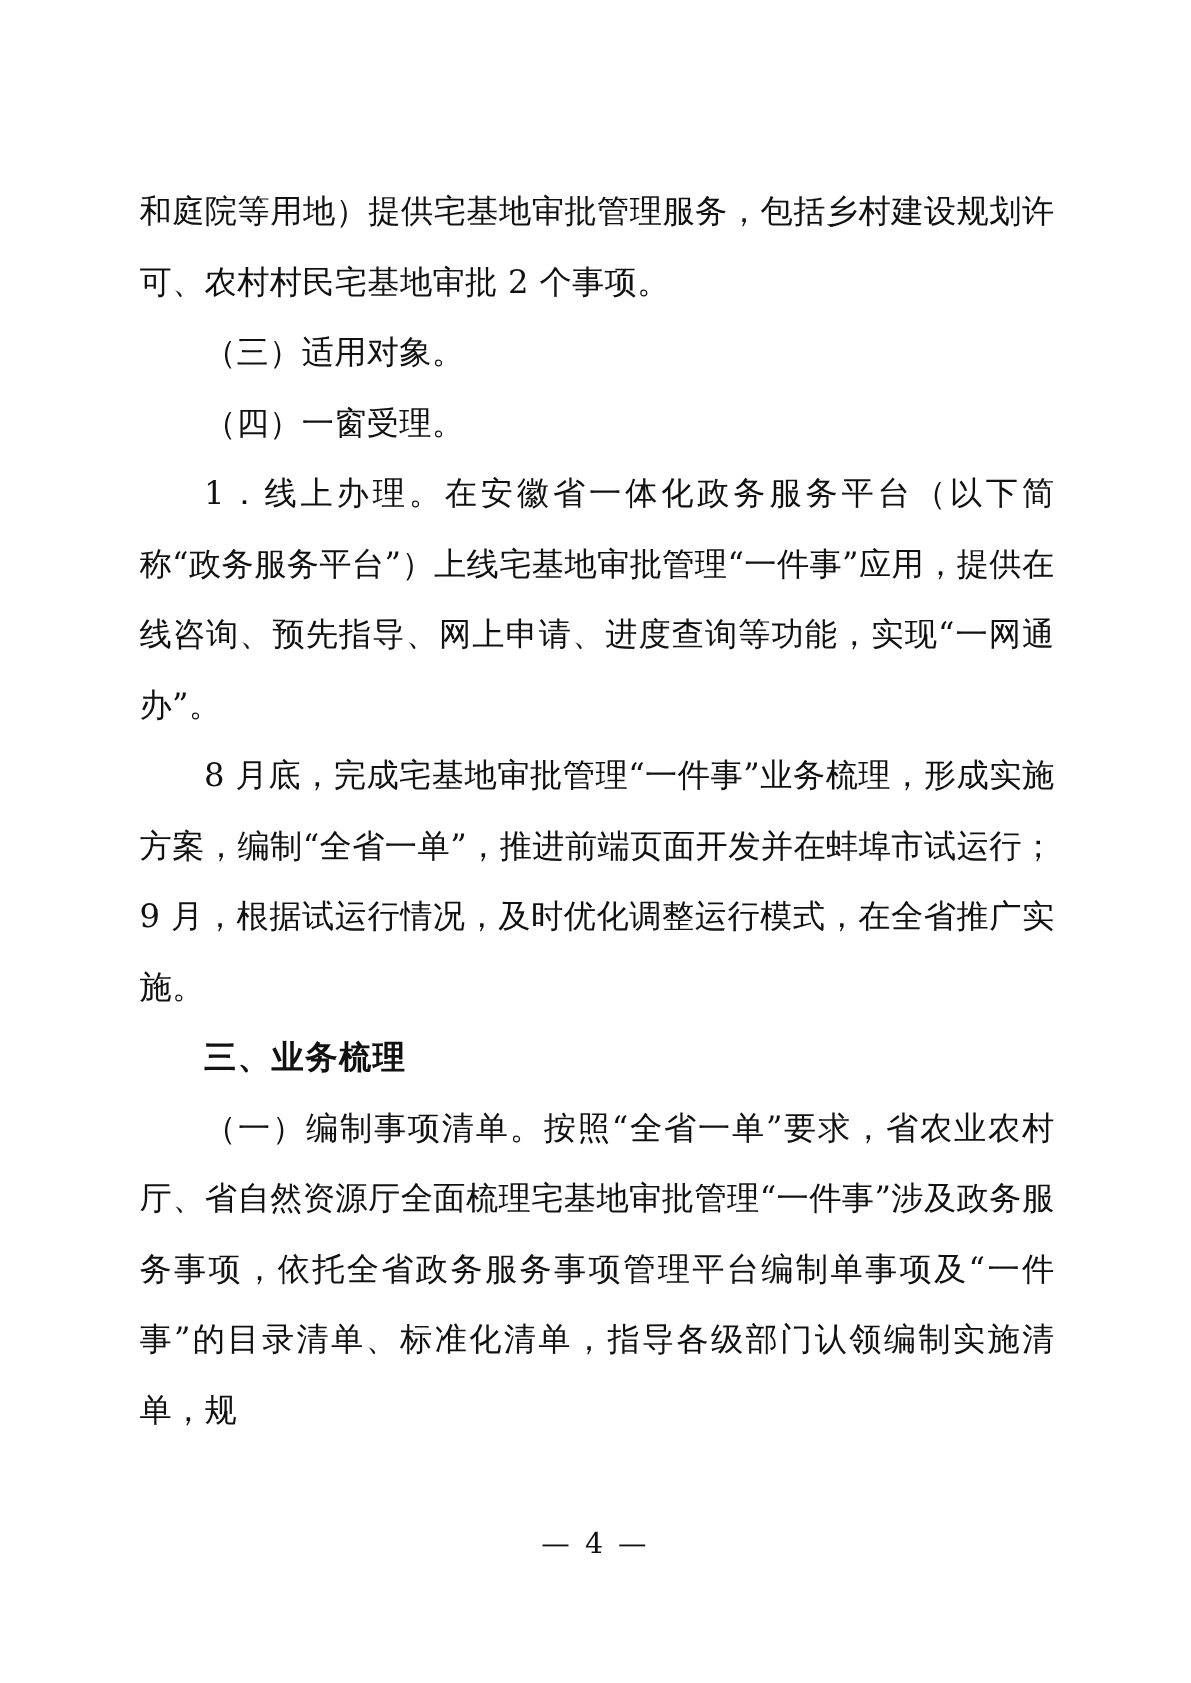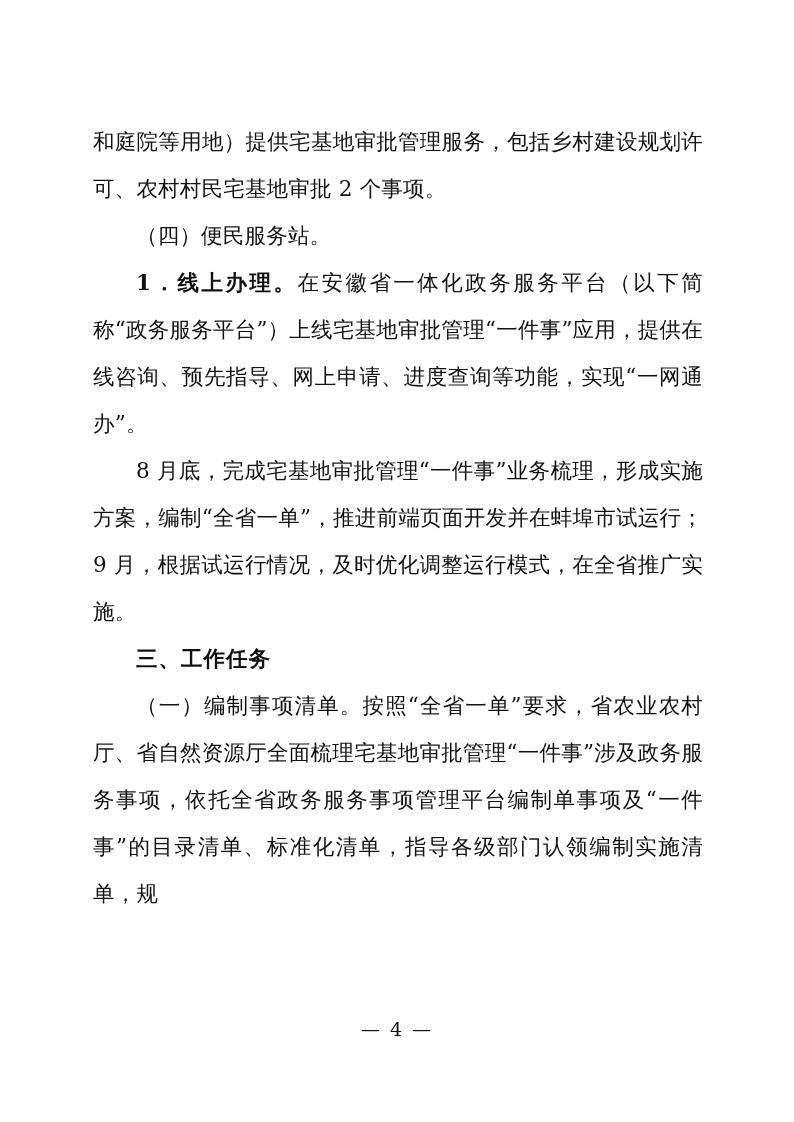--- a/index.html
+++ b/index.html
@@ -29,21 +29,21 @@
     line-height: 47px;
     text-align: justify;
     text-justify: inter-ideograph;
     letter-spacing: 0.2px;
     word-break: break-all;
   }
   p.indent {
     text-indent: 43px;
   }
   .bold {
-    font-weight: bold;
+    font-weight: normal;
     margin-top: 10px;
   }
   .heading {
     font-weight: bold;
     font-size: 21.5px;
     line-height: 47px;
     margin: 0;
     text-indent: 43px;
     letter-spacing: 1px;
   }
@@ -60,30 +60,31 @@
   }
 </style>
 </head>
 <body>
 
 <div class="page">
   <div class="body-area">
 
     <p class="para">和庭院等用地）提供宅基地审批管理服务，包括乡村建设规划许可、农村村民宅基地审批 2 个事项。</p>
 
+    <p class="para indent">（三）适用对象。</p>
 
 
-    <p class="para indent">（四）便民服务站。</p>
+    <p class="para indent">（四）一窗受理。</p>
 
     <p class="para indent"><span class="bold">1．线上办理。</span><span>在安徽省一体化政务服务平台（以下简称“政务服务平台”）上线宅基地审批管理“一件事”应用，提供在线咨询、预先指导、网上申请、进度查询等功能，实现“一网通办”。</span></p>
 
 
 
     <p class="para indent">8 月底，完成宅基地审批管理“一件事”业务梳理，形成实施方案，编制“全省一单”，推进前端页面开发并在蚌埠市试运行；9 月，根据试运行情况，及时优化调整运行模式，在全省推广实施。</p>
 
-    <p class="heading">三、工作任务</p>
+    <p class="heading">三、业务梳理</p>
 
     <p class="para indent">（一）编制事项清单。按照“全省一单”要求，省农业农村厅、省自然资源厅全面梳理宅基地审批管理“一件事”涉及政务服务事项，依托全省政务服务事项管理平台编制单事项及“一件事”的目录清单、标准化清单，指导各级部门认领编制实施清单，规</p>
 
   </div>
 
   <div class="footer">— 4 —</div>
 </div>
 
 </body></html>

